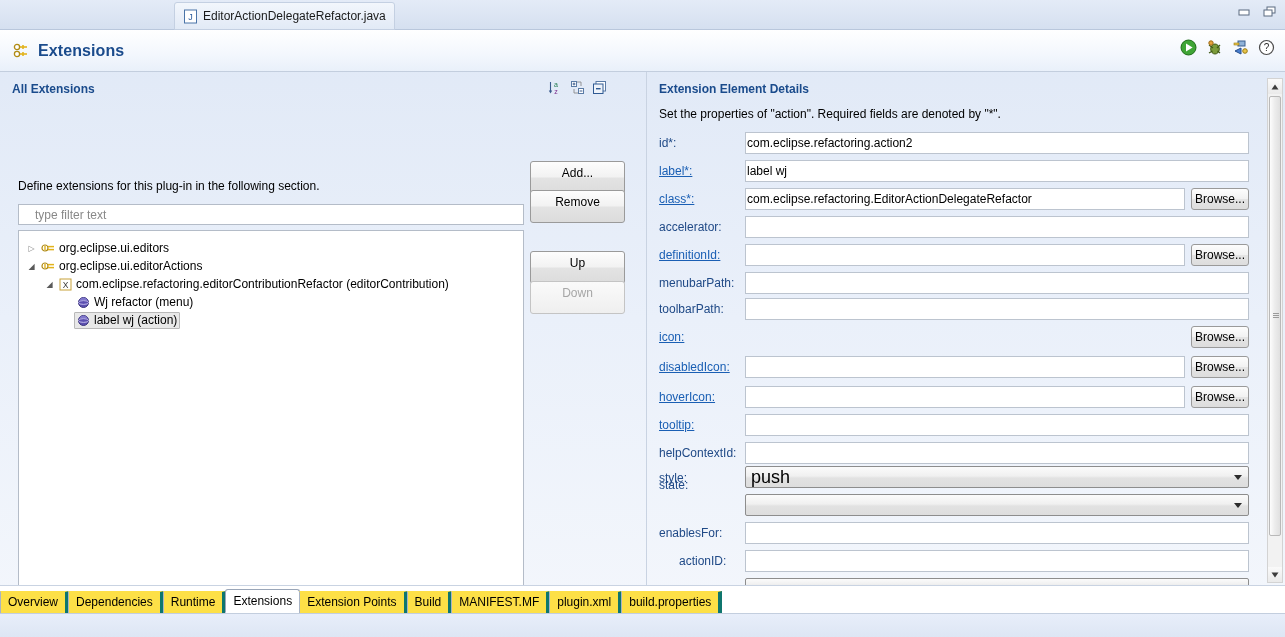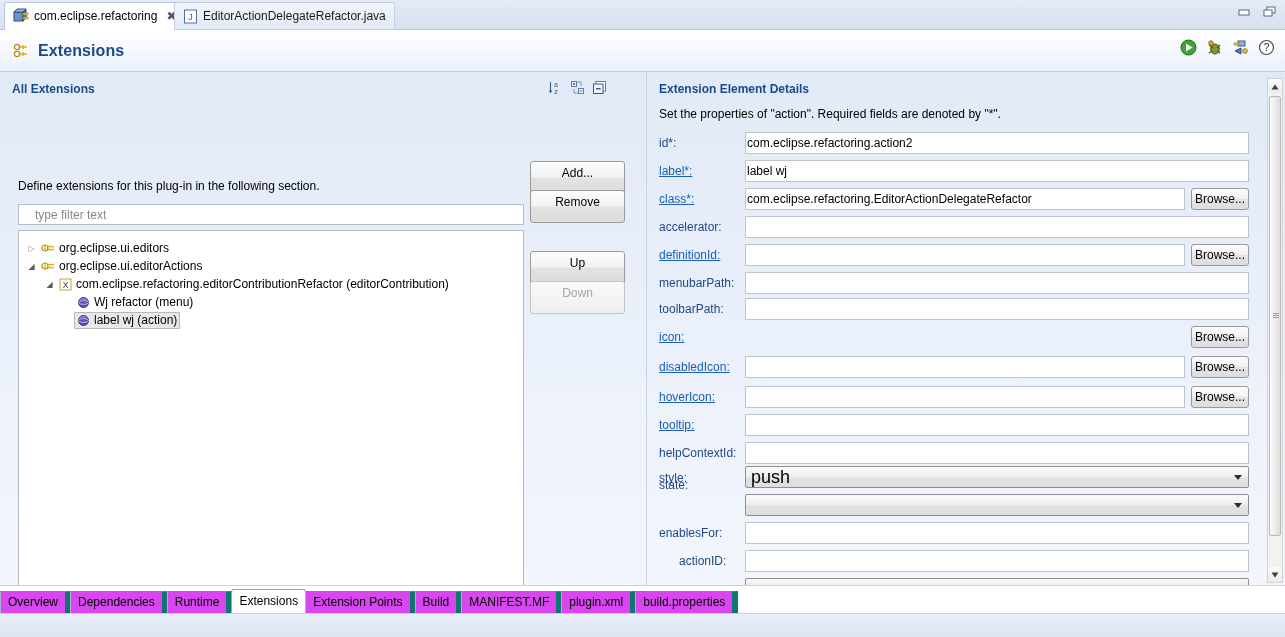--- a/index.html
+++ b/index.html
@@ -195,23 +195,23 @@
   .bottom-tabs {
     position: absolute; left: 0; bottom: 24px; width: 1285px; height: 28px;
     background: #ffffff;
     border-top: 1px solid #c9d3e2;
     display: flex; align-items: flex-end;
   }
   .btab {
     height: 22px; line-height: 20px; padding: 0 7px;
     font-size: 12px; color: #000;
     border-left: 1px solid #a9b4c4;
-    border-right: 6px solid #0f766e;
+    border-right: 4px solid #0f766e;
     border-top: 1px solid transparent;
-    background: #d946ef;
+    background: #fde047;
     cursor: pointer; white-space: nowrap;
     margin-right: -1px;
   }
   .btab.active {
     border: 1px solid #9aa6b8; border-bottom-color: #ffffff;
     border-radius: 3px 3px 0 0; height: 24px; line-height: 22px;
     background: #ffffff; font-weight: normal;
   }
   .status-strip {
     position: absolute; left: 0; bottom: 0; width: 1285px; height: 24px;
@@ -222,33 +222,20 @@
   
   .winbtns { position: absolute; right: 8px; top: 6px; display: flex; gap: 12px; align-items:center; }
   .winbtn { cursor: pointer; }
 </style>
 </head>
 <body>
 
 <div id="app">
 
   <div class="tabbar">
-    <div class="etab active">
-      <span class="icn">
-        <svg class="ic-plugin" viewBox="0 0 16 16">
-          <rect x="1" y="4" width="9" height="9" fill="#6a93c8" stroke="#2d4f7c"></rect>
-          <path d="M1 4 L4 1 L13 1 L10 4 Z" fill="#9dbbdf" stroke="#2d4f7c"></path>
-          <path d="M10 4 L13 1 L13 10 L10 13 Z" fill="#3f6699" stroke="#2d4f7c"></path>
-          <rect x="10" y="5" width="5" height="2" fill="#e8c44a" stroke="#9a7c12" stroke-width=".6"></rect>
-          <rect x="10" y="9" width="5" height="2" fill="#e8c44a" stroke="#9a7c12" stroke-width=".6"></rect>
-        </svg>
-      </span>
-      <span>com.eclipse.refactoring</span>
-      <span class="tab-close">✖</span>
-    </div>
     <div class="etab inactive">
       <span class="icn">
         <svg class="ic-java" viewBox="0 0 15 15">
           <rect x="1.5" y="1" width="12" height="13" fill="#ffffff" stroke="#4a74a8"></rect>
           <text x="7.5" y="11" font-size="9" text-anchor="middle" fill="#2b5b9e" font-family="Liberation Sans, sans-serif">J</text>
         </svg>
       </span>
       <span>EditorActionDelegateRefactor.java</span>
     </div>
     <div class="winbtns">

